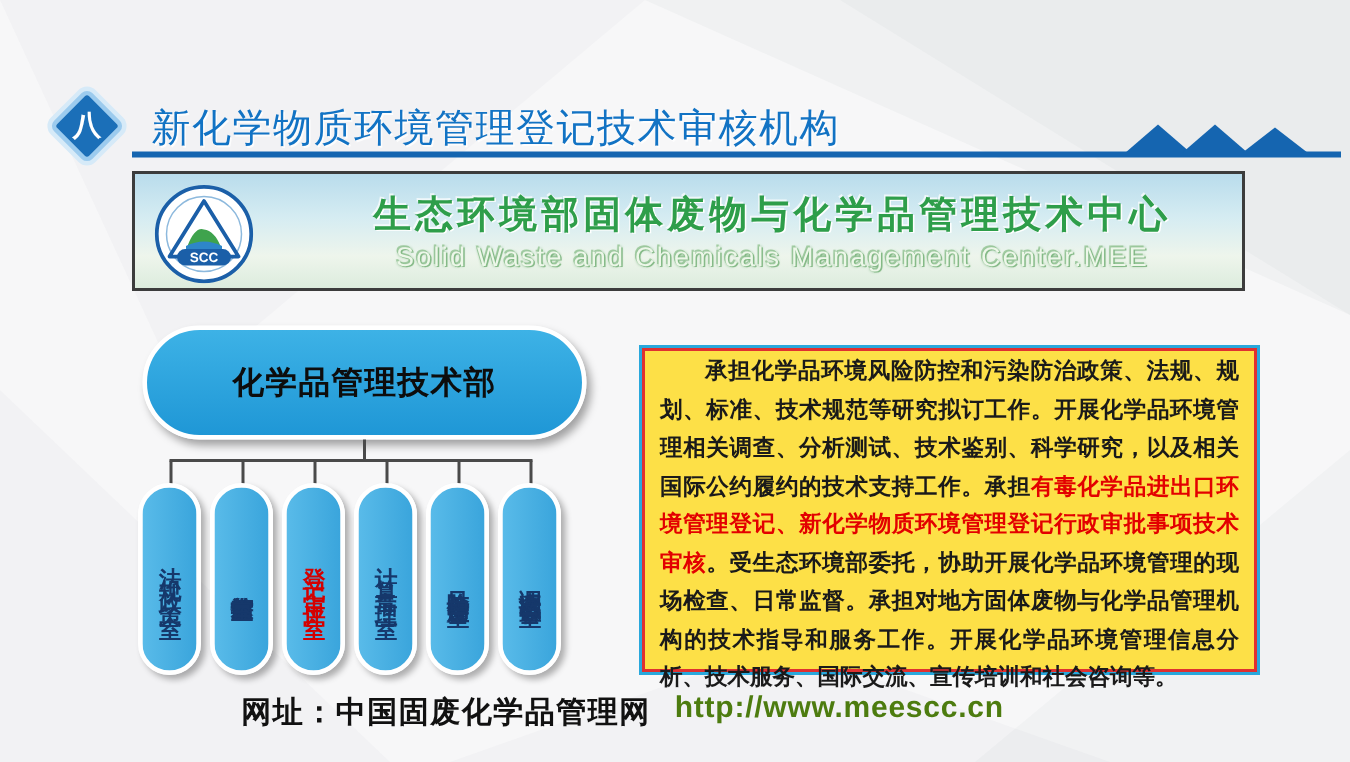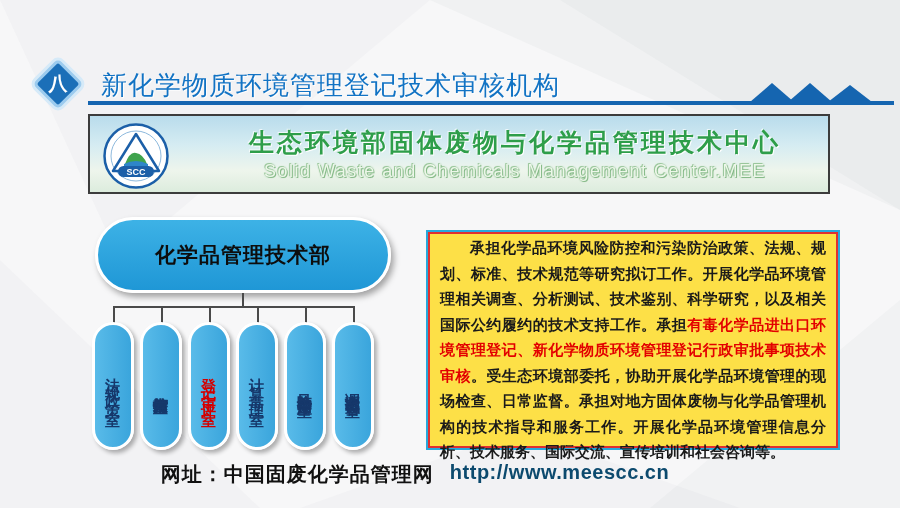--- a/index.html
+++ b/index.html
@@ -97,21 +97,21 @@
     text-align:justify; text-indent:2em;
   }
   .desc-text .red { color:#e30000; }
 
   
   .footer {
     position:absolute; left:0; top:461px; width:830px;
     display:flex; align-items:flex-start; justify-content:center; gap:16px;
   }
   .footer-label { font-size:20px; font-weight:bold; color:#111; letter-spacing:1px; }
-  .footer-url { font-size:20px; font-weight:bold; color:#0c4a6e; text-decoration:none; letter-spacing:.5px; }
+  .footer-url { font-size:20px; font-weight:bold; color:#4d7c0f; text-decoration:none; letter-spacing:.5px; }
   .page-num { position:absolute; right:42px; top:474px; font-size:16px; color:#333; font-family:"DejaVu Sans Mono",monospace;margin-top:40px; }
 </style>
 </head>
 <body>
 
 <div class="slide">
 
   <svg class="bg-pattern" width="900" height="508" viewBox="0 0 900 508">
     <polygon points="0,0 430,0 120,260" fill="#9aa4ad" opacity="0.05"></polygon>
     <polygon points="430,0 900,0 900,210" fill="#9aa4ad" opacity="0.07"></polygon>

